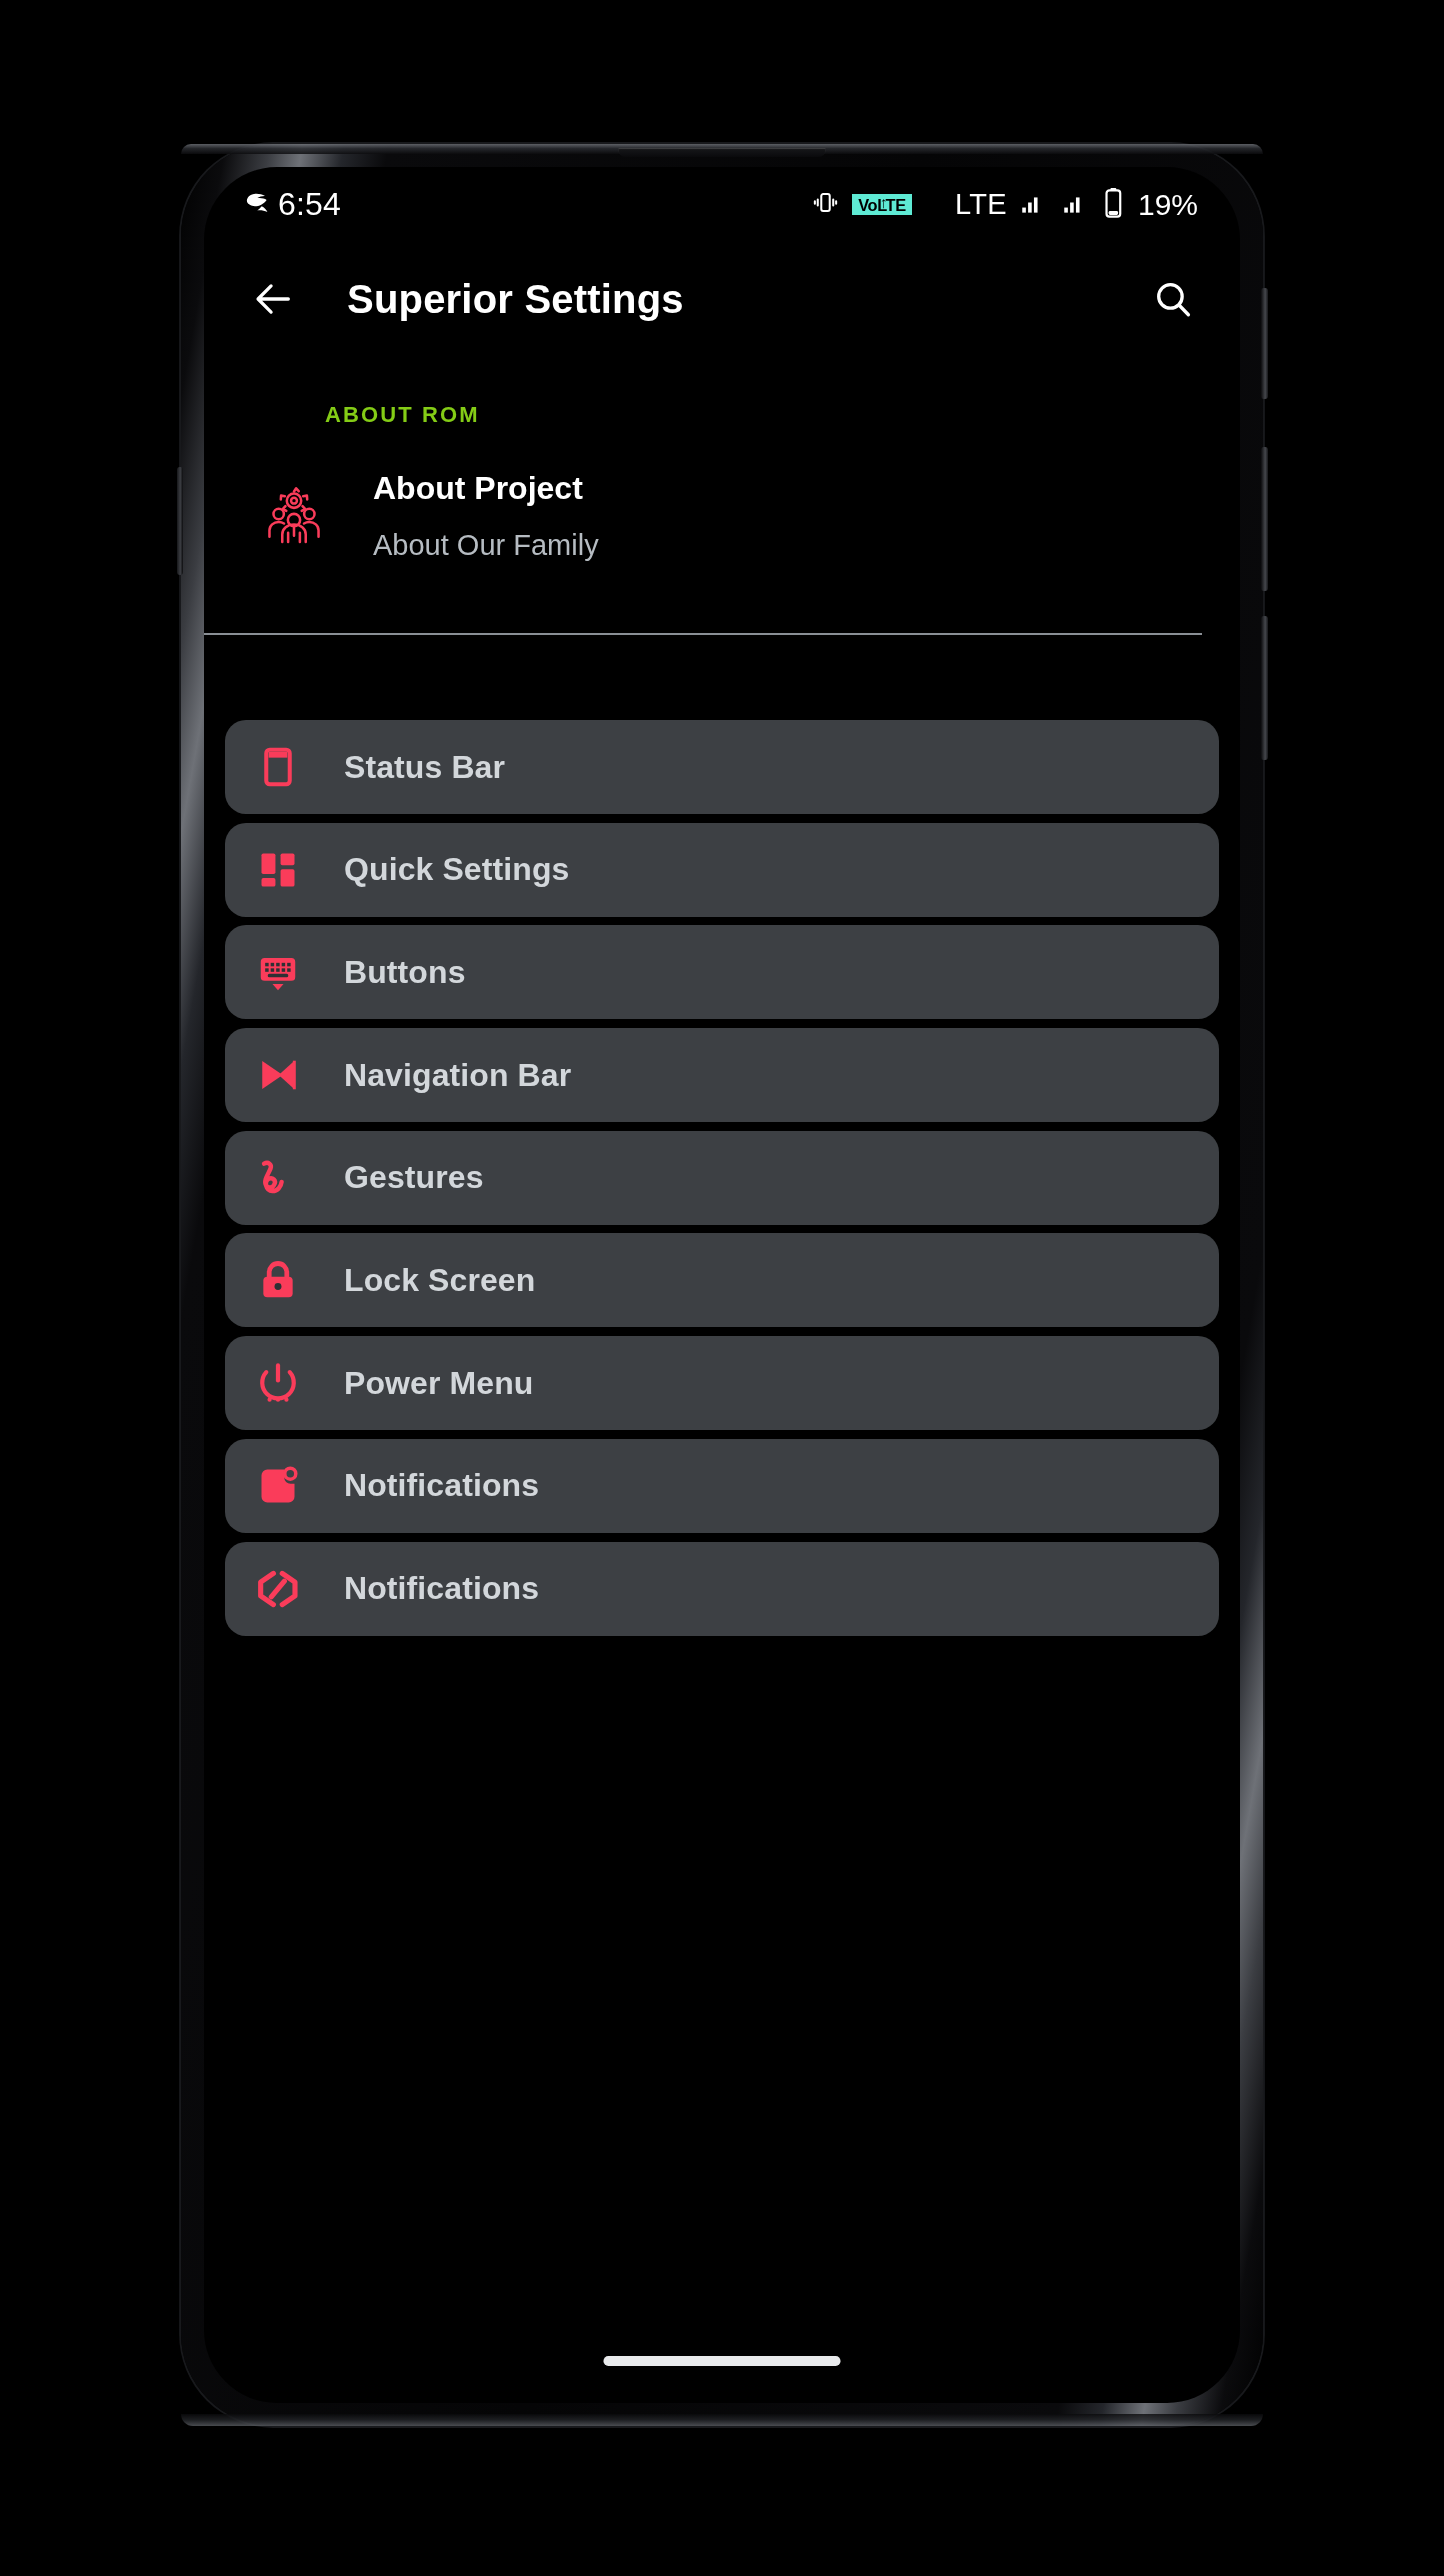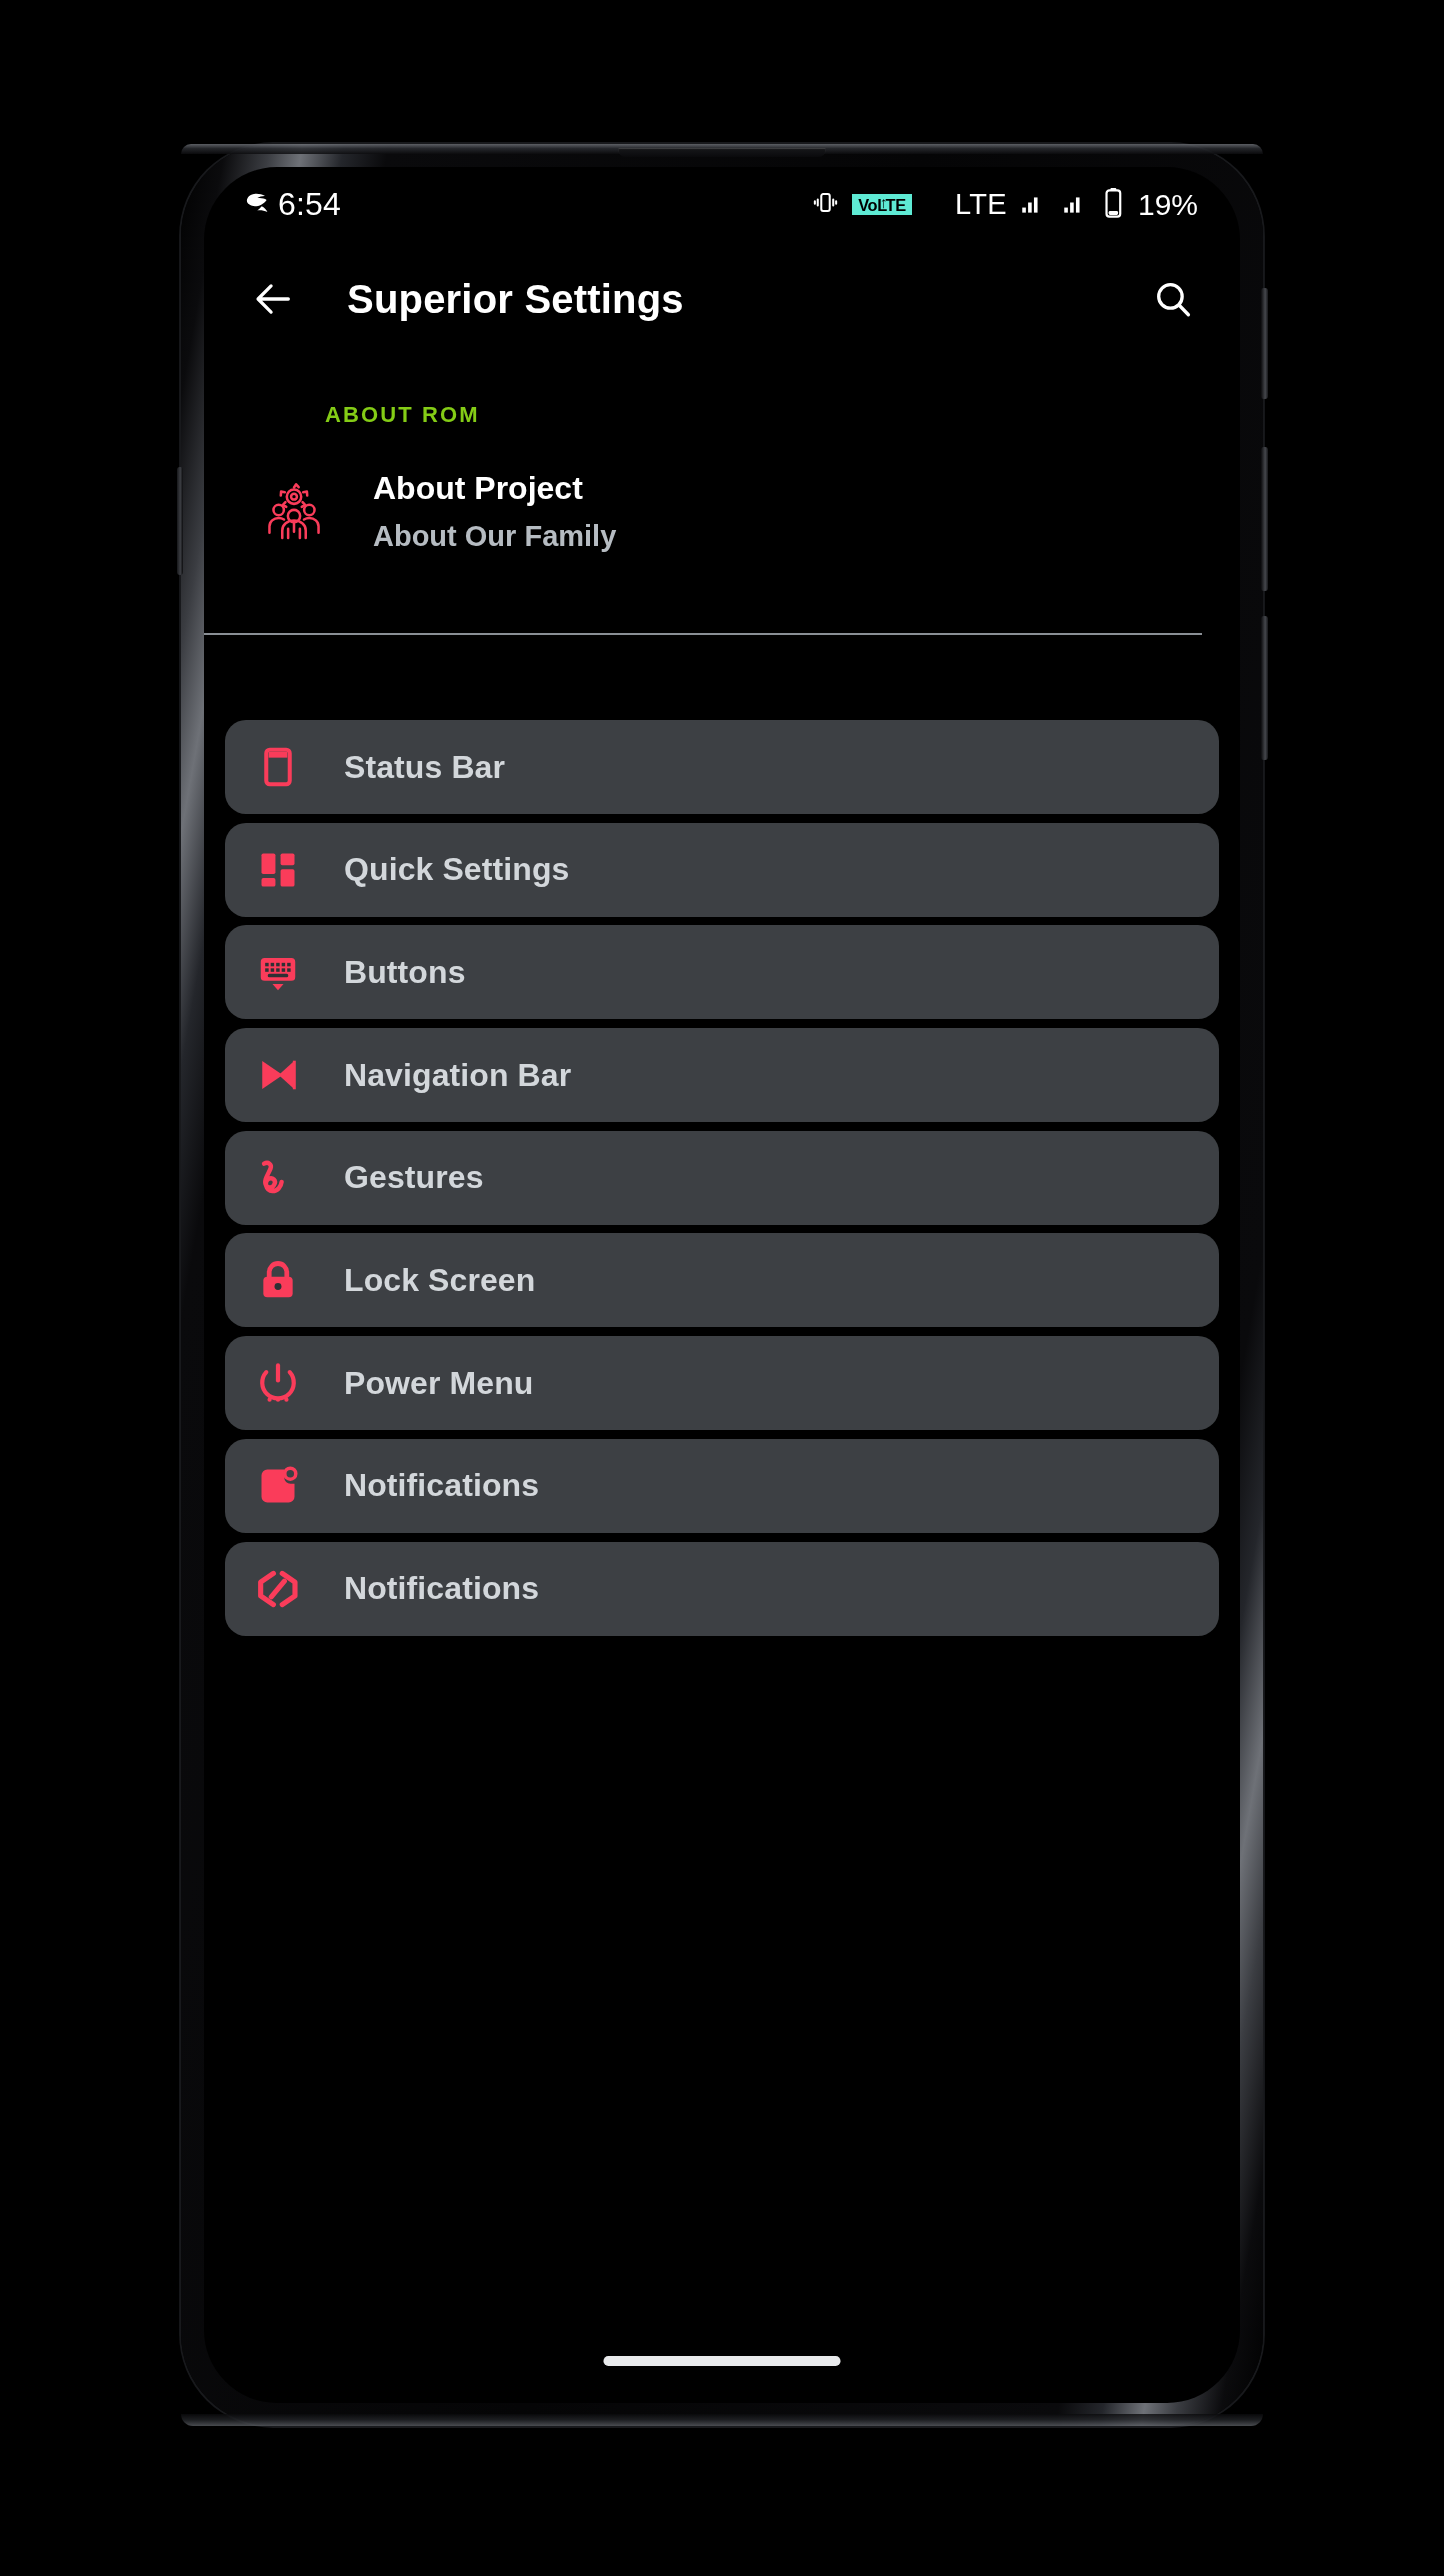--- a/index.html
+++ b/index.html
@@ -117,21 +117,21 @@
   #about-rom-header{ position:absolute; left:121px; top:46px; }
 
   #about-project-row{
     position:absolute; left:0; top:114px; width:100%;
     display:flex; align-items:center; padding:0 46px 0 52px;
     cursor:pointer;
   }
   #about-project-icon{ width:75px; flex:0 0 75px; display:flex; align-items:center; justify-content:center; }
   #about-project-text{ margin-left:42px; }
   #about-project-title{ color:#fff; font-size:32px; font-weight:700; line-height:1.18; }
-  #about-project-summary{ color:#b6bcc2; font-size:29px; font-weight:700; margin-top:12px; line-height:1.15; }
+  #about-project-summary{ color:#b6bcc2; font-size:29px; font-weight:400; margin-top:21px; line-height:1.15; }
 
   #about-divider{
     position:absolute; left:0; top:277px;
     width:998px; height:1.9px;
     background:#8a8f95;
   }
 
   #superior-features-header{ position:absolute; left:0; top:313px; width:100%; text-align:center; }
 
   #feature-list{ position:absolute; left:21px; top:364px; width:994px; }

